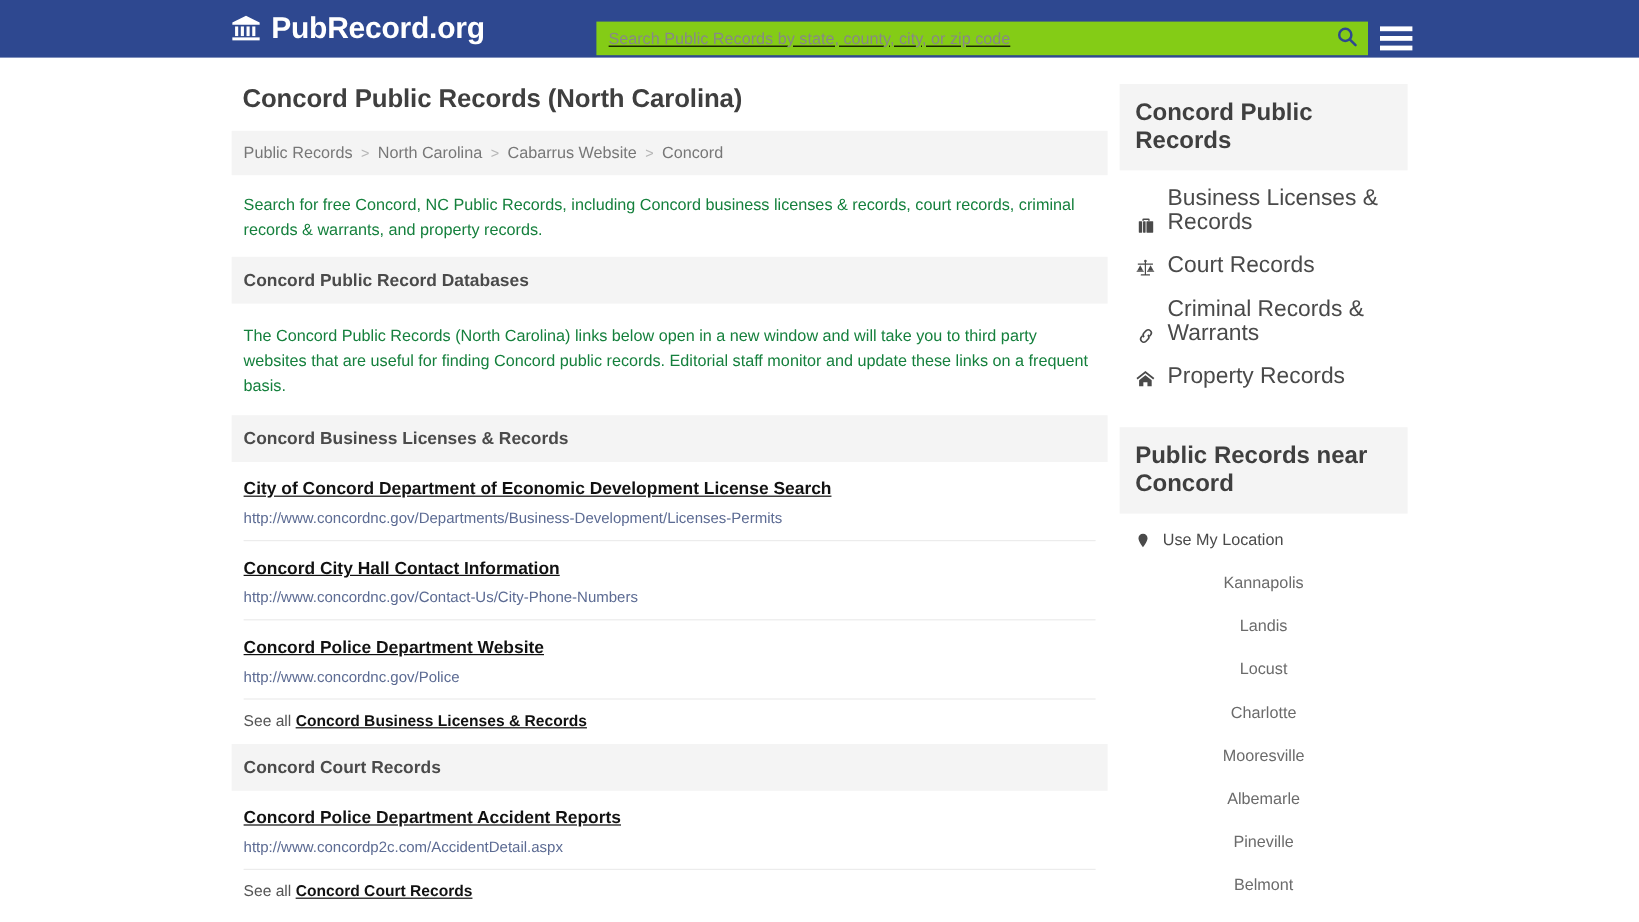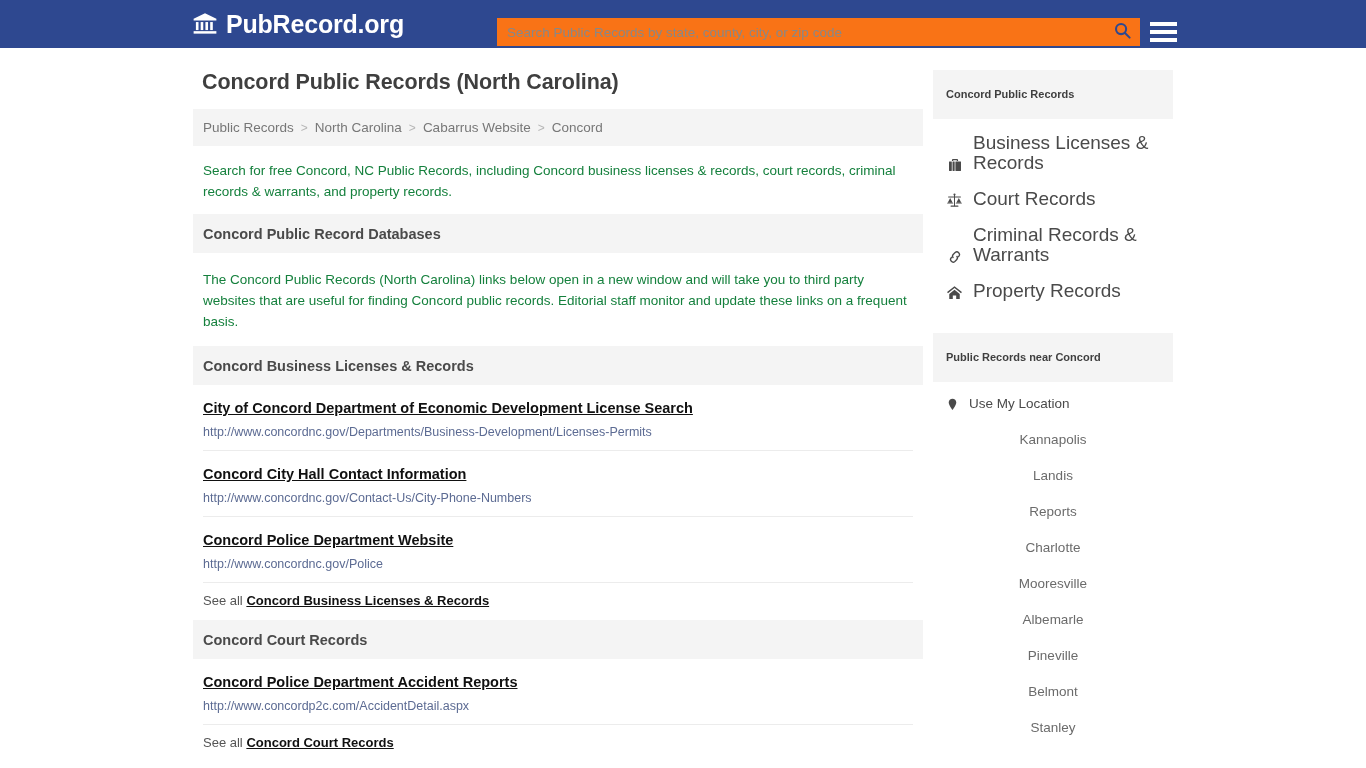--- a/index.html
+++ b/index.html
@@ -37,23 +37,24 @@
     letter-spacing: -0.2px;
     line-height: 1;
     white-space: nowrap;
   }
   .search-wrap {
     position: absolute;
     left: 497px;
     top: 18px;
     width: 643px;
     height: 28px;
-    background: #f97316;
+    background: #84cc16;
     display: flex;
     align-items: center;
+    text-decoration: underline;
   }
   .search-input {
     flex: 1 1 auto;
     height: 26px;
     border: none;
     outline: none;
     background: transparent;
     font-family: "Liberation Sans", sans-serif;
     font-size: 13.5px;
     color: #444;
@@ -181,21 +182,21 @@
     color: #111111;
     font-weight: bold;
     text-decoration: underline;
     font-size: 13px;
   }
 
   
   .side-head {
     background: #f4f4f4;
     color: #3f3f3f;
-    font-size: 11px;
+    font-size: 20px;
     font-weight: bold;
     padding: 13px 13px;
     line-height: 23px;
   }
   .side-list { padding: 6px 0 0 0; }
   .side-item {
     display: flex;
     align-items: flex-end;
     gap: 10px;
     padding: 8px 13px;
@@ -381,21 +382,21 @@
           <span class="sico">
             <svg viewBox="0 0 24 24" width="13" height="17" fill="#4a4a4a" aria-hidden="true">
               <path d="M12 1.6c-3.9 0-7 3-7 6.8 0 5 7 13.9 7 13.9s7-8.9 7-13.9c0-3.8-3.1-6.8-7-6.8z"></path>
             </svg>
           </span>
           <span>Use My Location</span>
         </a>
 
         <a class="near-item" href="#">Kannapolis</a>
         <a class="near-item" href="#">Landis</a>
-        <a class="near-item" href="#">Reports</a>
+        <a class="near-item" href="#">Locust</a>
         <a class="near-item" href="#">Charlotte</a>
         <a class="near-item" href="#">Mooresville</a>
         <a class="near-item" href="#">Albemarle</a>
         <a class="near-item" href="#">Pineville</a>
         <a class="near-item" href="#">Belmont</a>
         <a class="near-item" href="#">Stanley</a>
 
       </div>
     </div>
 

